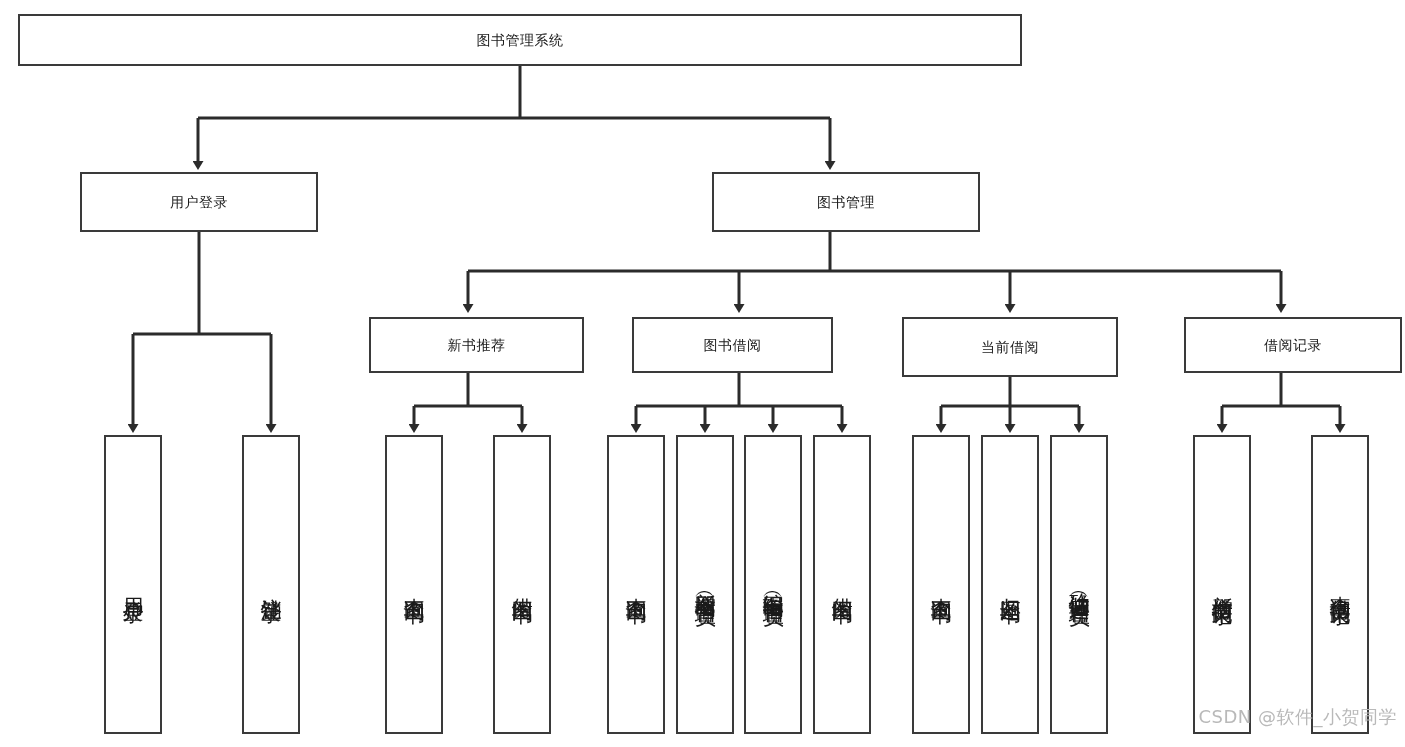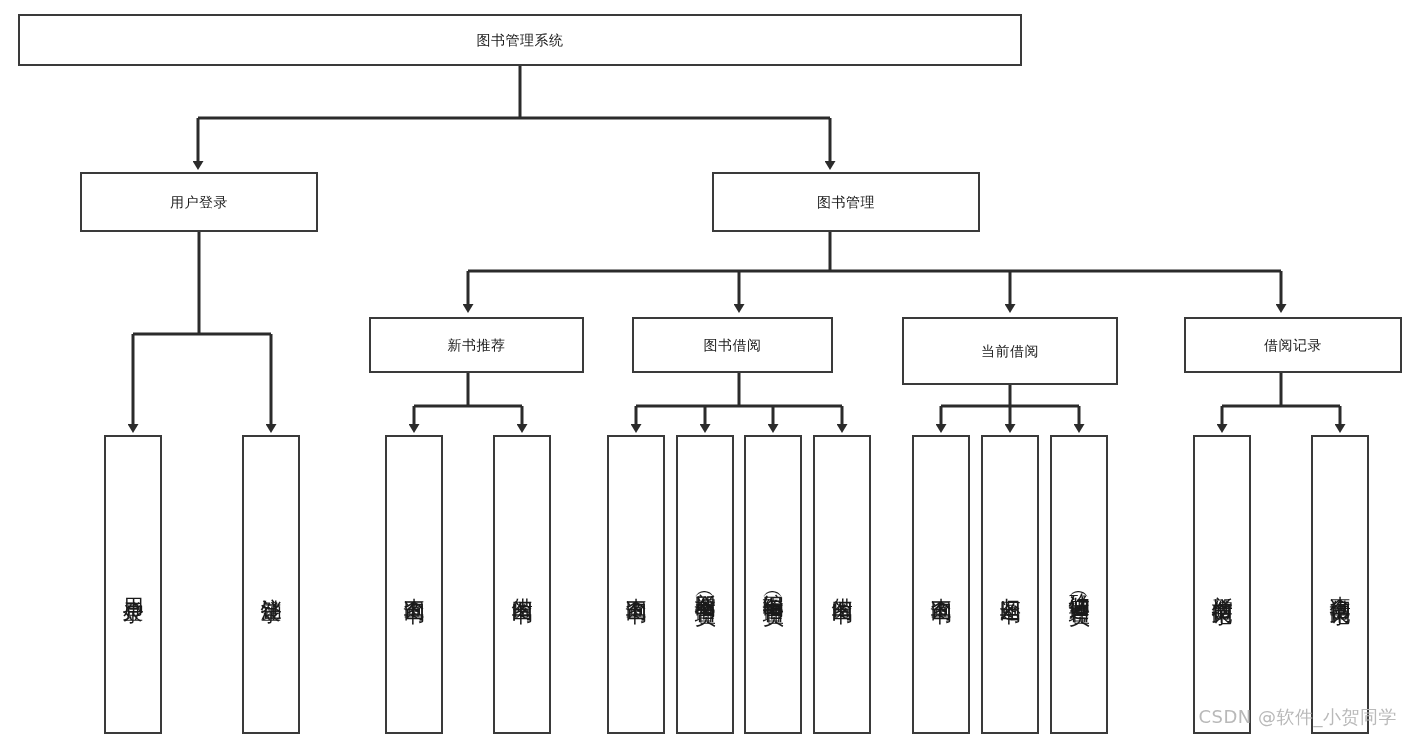--- a/index.html
+++ b/index.html
@@ -141,21 +141,21 @@
   </div>
 
   <div class="node horiz" style="left:361px; top:317px; width:215px; height:56px;margin-left:8px;">
     <span class="lbl">新书推荐</span>
   </div>
 
   <div class="node horiz" style="left:632px; top:317px; width:201px; height:56px;">
     <span class="lbl">图书借阅</span>
   </div>
 
-  <div class="node horiz" style="left:902px; top:317px; width:216px; height:68px;">
+  <div class="node horiz" style="left:902px; top:317px; width:216px; height:60px;">
     <span class="lbl">当前借阅</span>
   </div>
 
   <div class="node horiz" style="left:1184px; top:317px; width:218px; height:56px;">
     <span class="lbl">借阅记录</span>
   </div>
 
   <div class="node vert" style="left:104px; top:435px; width:58px; height:299px;">
     <span class="lbl">用户登录</span>
   </div>

